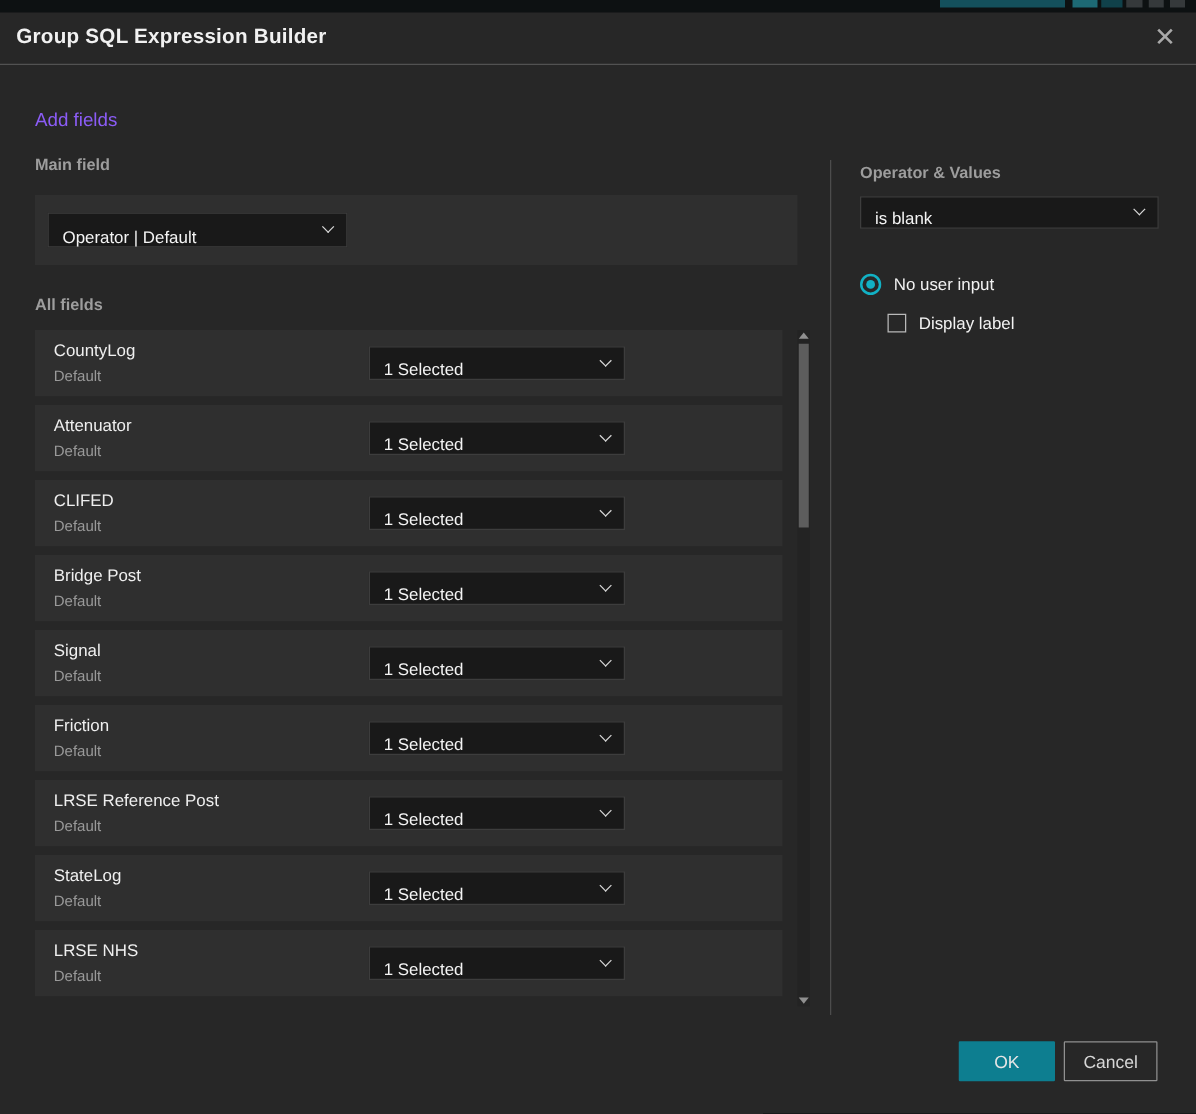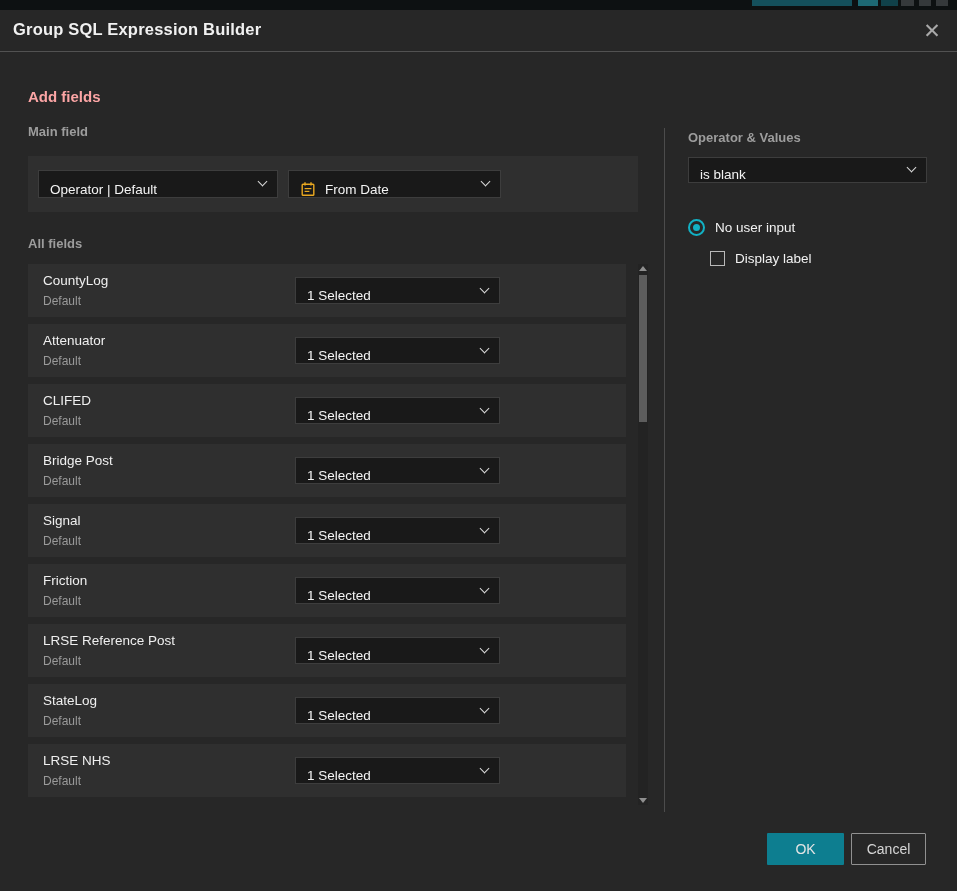--- a/index.html
+++ b/index.html
@@ -11,21 +11,21 @@
   .top-strip { position:absolute; left:0; top:0; width:957px; height:10px; background:#0d1112; }
   .frag { position:absolute; top:0; height:6px; }
 
   
   .dialog { position:absolute; left:0; top:10px; width:957px; height:881px; background:#272727; }
   .titlebar { position:absolute; left:0; top:0; width:100%; height:42px; border-bottom:1px solid #525252; }
   .title { position:absolute; left:13px; top:10px; font-size:16.5px; font-weight:700; color:#f1f1f1; letter-spacing:.2px; }
   .close-btn { position:absolute; right:12px; top:7px; width:26px; height:26px; cursor:pointer;
                display:flex; align-items:center; justify-content:center; color:#a9a9a9; font-size:21px; line-height:1; }
 
-  .section-title { position:absolute; font-size:15px; font-weight:700; color:#fca5a5; }
+  .section-title { position:absolute; font-size:15px; font-weight:400; color:#8b5cf6; }
   .sub-label { position:absolute; font-size:13px; font-weight:700; color:#9d9d9d; }
 
   
   .select { position:absolute; background:#191919; border:1px solid #3d3d3d; display:flex; align-items:flex-end;
             padding:0 28px 0 11px; color:#f4f4f4; font-size:13.5px; cursor:pointer; }
   .select .chev { position:absolute; right:11px; top:50%; width:7px; height:7px; margin-top:-6px;
                   border-right:1.6px solid #d9d9d9; border-bottom:1.6px solid #d9d9d9; transform:rotate(45deg); }
   .select .cal { margin-right:9px; flex:0 0 auto; display:block; }
 
   .main-strip { position:absolute; left:28px; top:146px; width:610px; height:56px; background:#2f2f2f; }
@@ -88,31 +88,20 @@
 
     <div class="section-title" style="left:28px; top:78px;">Add fields</div>
 
     <div class="sub-label" style="left:28px; top:114px;">Main field</div>
 
     <div class="main-strip">
       <div class="select" style="left:10px; top:14px; width:240px; height:28px;">
         <span>Operator | Default</span>
         <span class="chev"></span>
       </div>
-      <div class="select" style="left:260px; top:14px; width:213px; height:28px;">
-        <svg class="cal" width="16" height="16" viewBox="0 0 16 16">
-          <rect x="2.2" y="3.2" width="11.6" height="11" rx="0.8" fill="none" stroke="#e9a821" stroke-width="1.4"></rect>
-          <line x1="5" y1="1.2" x2="5" y2="4.6" stroke="#e9a821" stroke-width="1.4"></line>
-          <line x1="11" y1="1.2" x2="11" y2="4.6" stroke="#e9a821" stroke-width="1.4"></line>
-          <line x1="4.6" y1="7.6" x2="11.4" y2="7.6" stroke="#e9a821" stroke-width="1.2"></line>
-          <line x1="4.6" y1="10.4" x2="9.4" y2="10.4" stroke="#e9a821" stroke-width="1.2"></line>
-        </svg>
-        <span>From Date</span>
-        <span class="chev"></span>
-      </div>
     </div>
 
     <div class="sub-label" style="left:28px; top:226px;">All fields</div>
 
     <div class="list">
         <div class="row">
     <span class="fname">CountyLog</span>
     <span class="fsub">Default</span>
     <div class="select">
       <span>1 Selected</span>

